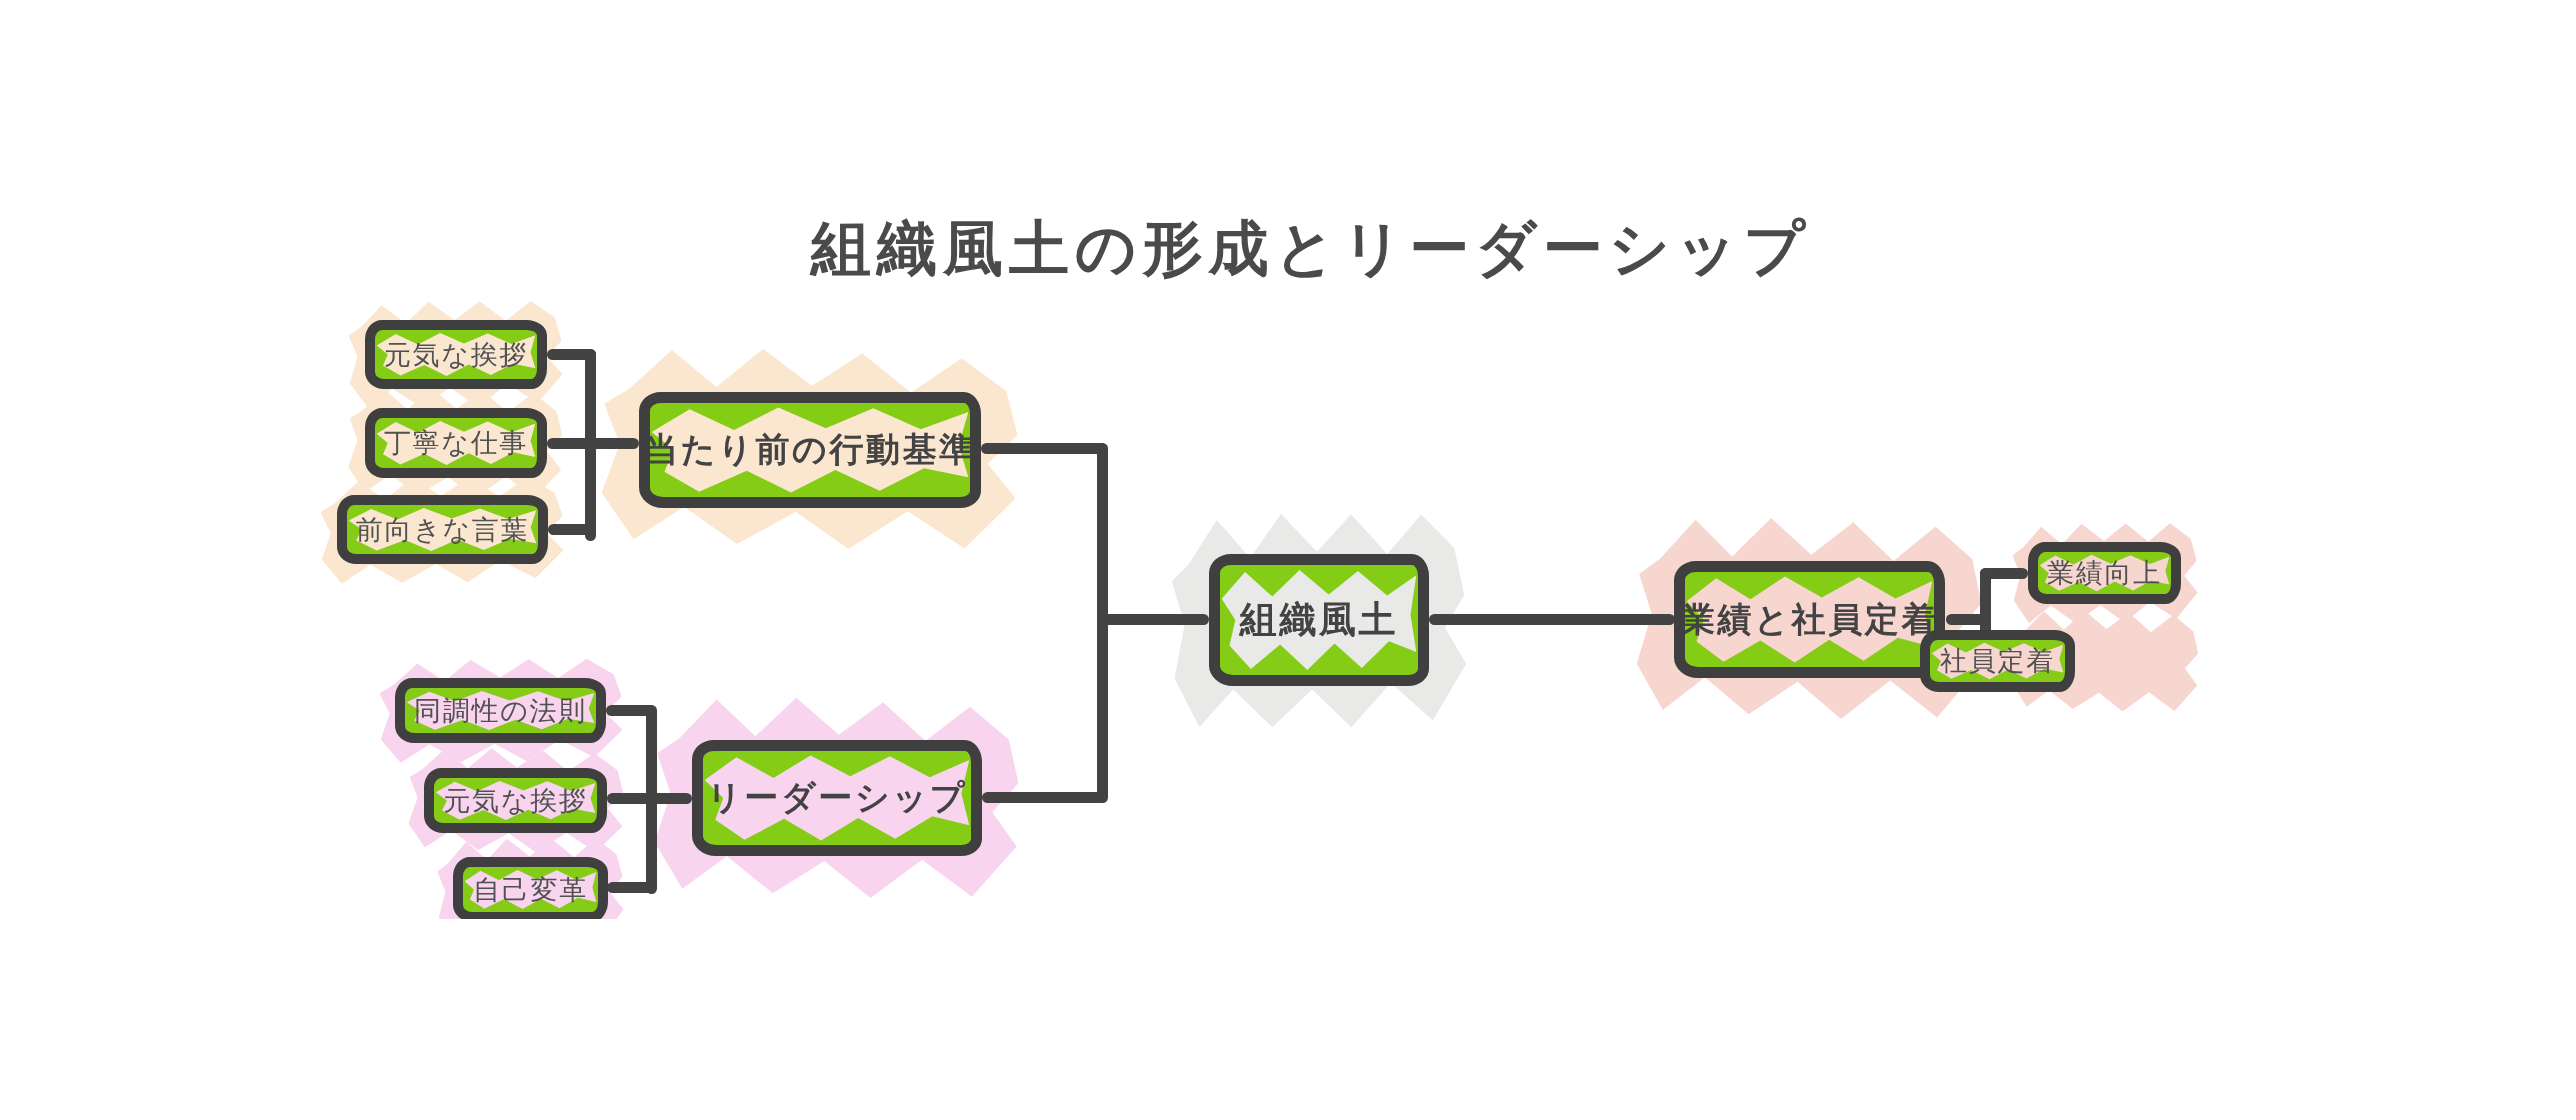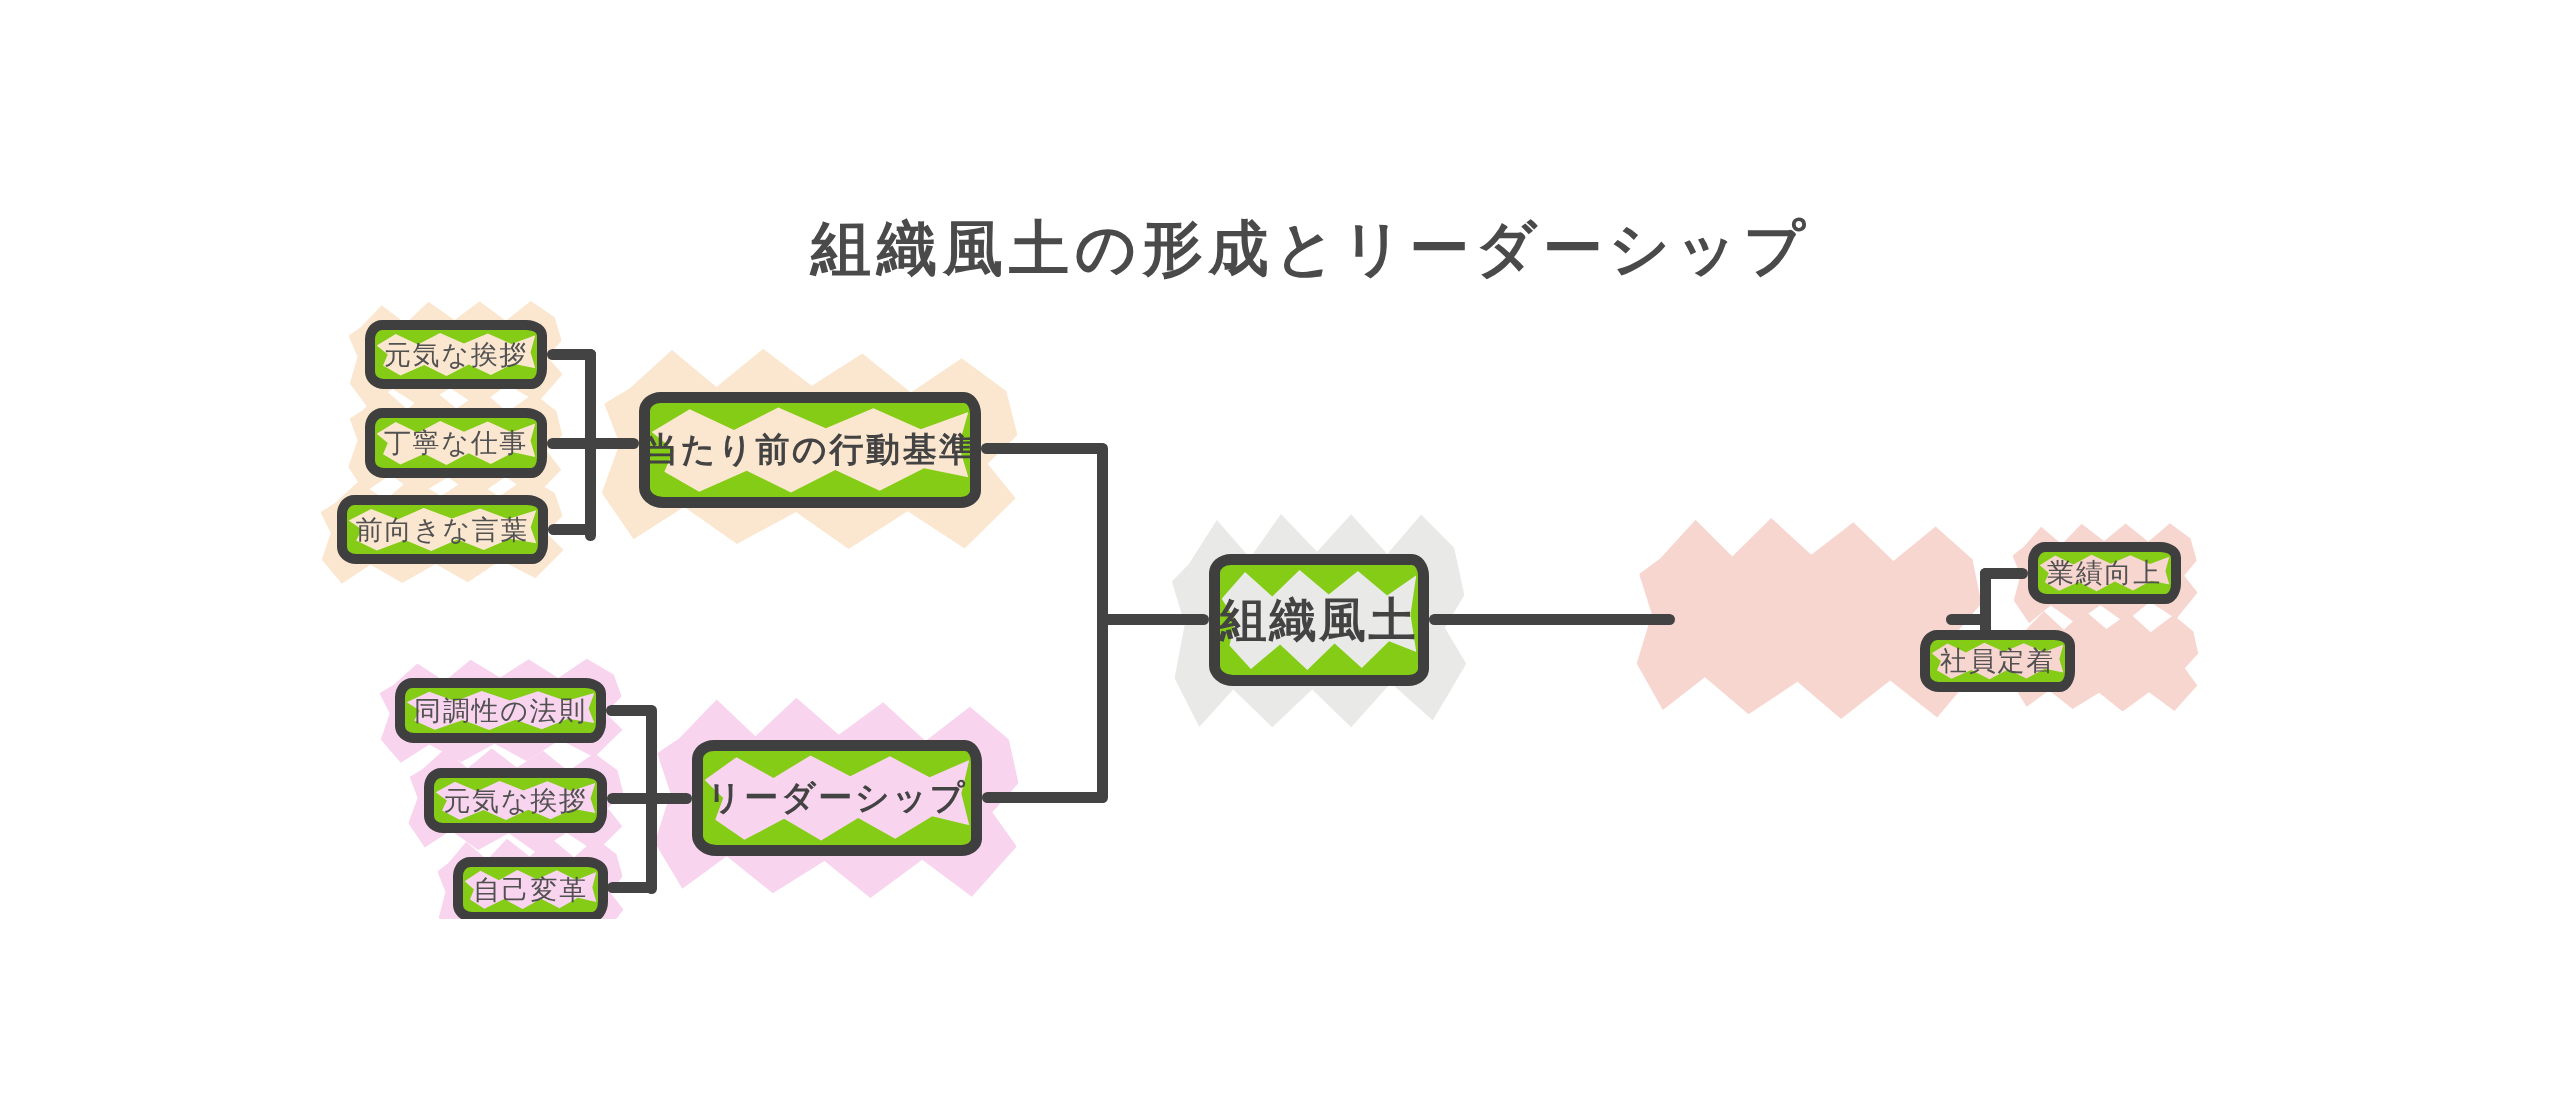--- a/index.html
+++ b/index.html
@@ -82,21 +82,21 @@
     font-weight: 400;
     color: #515151;
     letter-spacing: 1.7px;
   }
   .node.large .label {
     font-size: 34px;
     font-weight: bold;
     color: #434343;
     letter-spacing: 2.6px;
   }
-  .node.hub .label { font-size: 47px; }
+  .node.hub .label { font-size: 37px; }
 </style>
 </head>
 <body>
 
 <div id="canvas">
   <div class="title">組織風土の形成とリーダーシップ</div>
   <div class="layer" id="blob-layer">
       <div class="blob" style="left: 349px; top: 301px; width: 213px; height: 106px; background: rgb(251, 231, 208); transform: rotate(-1.6deg);"></div>
       <div class="blob" style="left: 349px; top: 389px; width: 213px; height: 108px; background: rgb(251, 231, 208); transform: rotate(1.6deg);"></div>
       <div class="blob" style="left: 321px; top: 477px; width: 242px; height: 106px; background: rgb(251, 231, 208); transform: rotate(-1.6deg);"></div>
@@ -159,20 +159,24 @@
         <span class="label">自己変革</span>
       </div>
       <div class="node large" style="left: 692px; top: 740px; width: 290px; height: 116px;">
         <div class="marker-fill" style="background: rgb(249, 212, 239);"></div>
         <span class="label">リーダーシップ</span>
       </div>
       <div class="node large hub" style="left: 1209px; top: 554px; width: 220px; height: 132px;">
         <div class="marker-fill" style="background: rgb(233, 233, 232);"></div>
         <span class="label">組織風土</span>
       </div>
+      <div class="node large" style="left: 1674px; top: 561px; width: 271px; height: 117px;">
+        <div class="marker-fill" style="background: rgb(248, 214, 208);"></div>
+        <span class="label">業績と社員定着</span>
+      </div>
       <div class="node small" style="left: 2028px; top: 542px; width: 153px; height: 62px;">
         <div class="marker-fill" style="background: rgb(248, 214, 208);"></div>
         <span class="label">業績向上</span>
       </div>
       <div class="node small" style="left: 1920px; top: 630px; width: 155px; height: 62px;">
         <div class="marker-fill" style="background: rgb(248, 214, 208);"></div>
         <span class="label">社員定着</span>
       </div>
     </div>
 </div>

